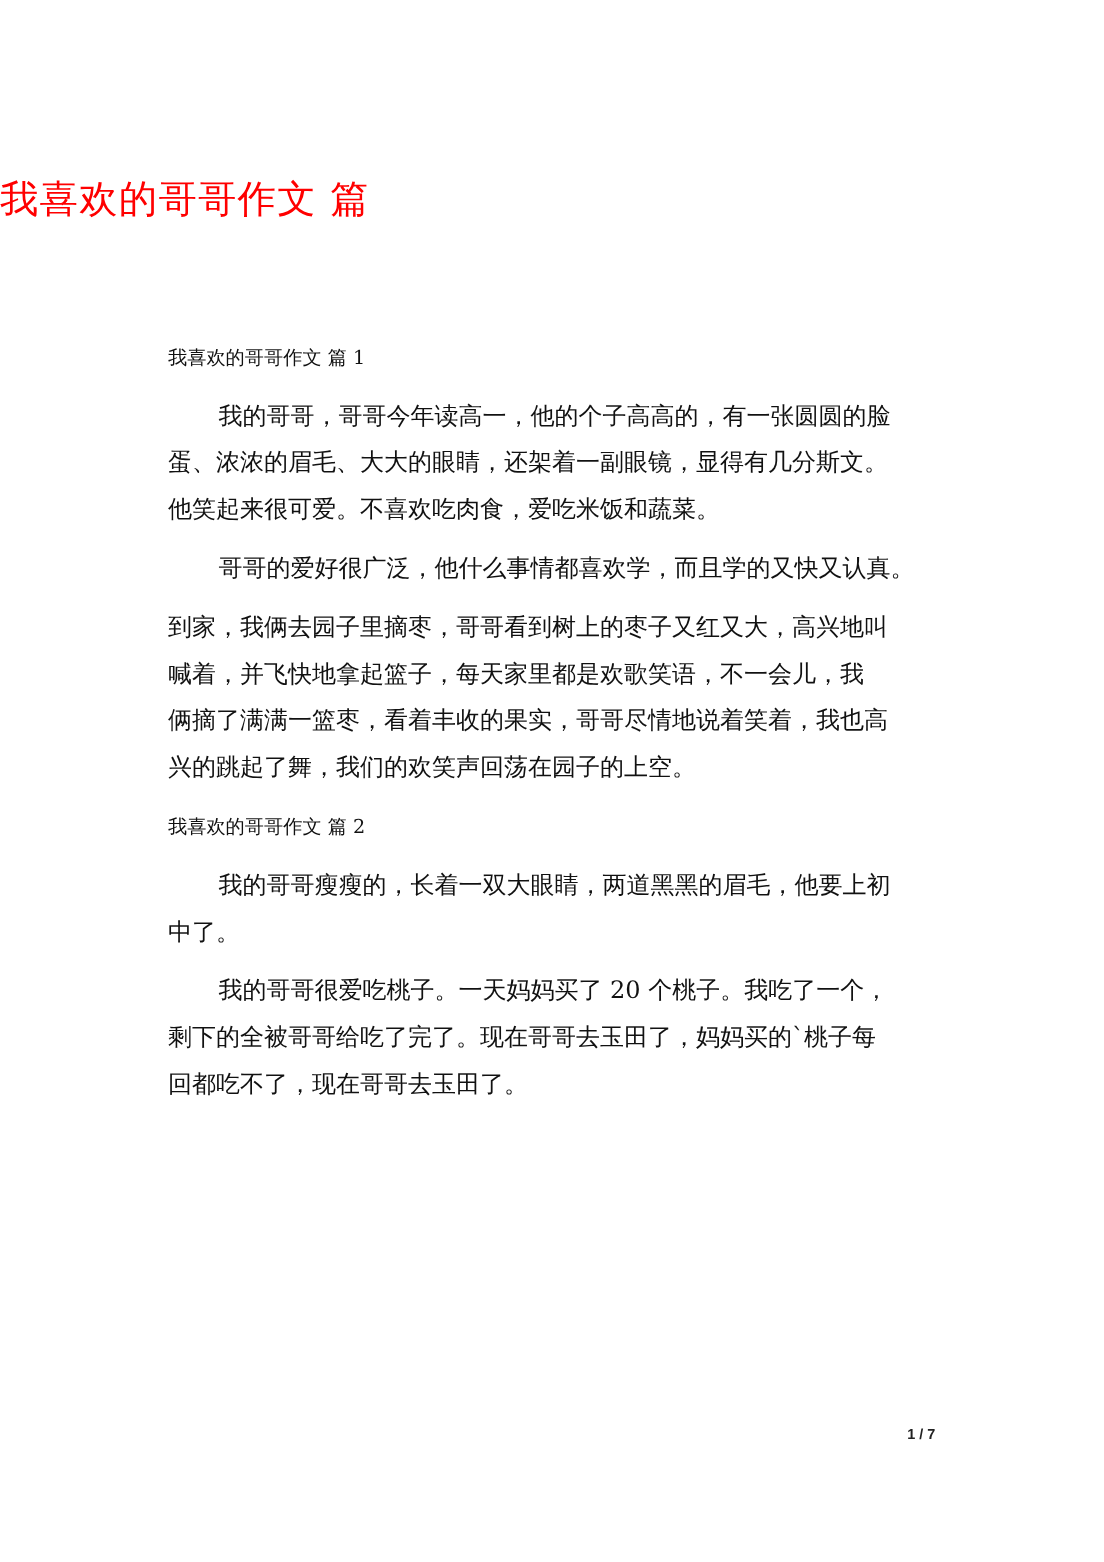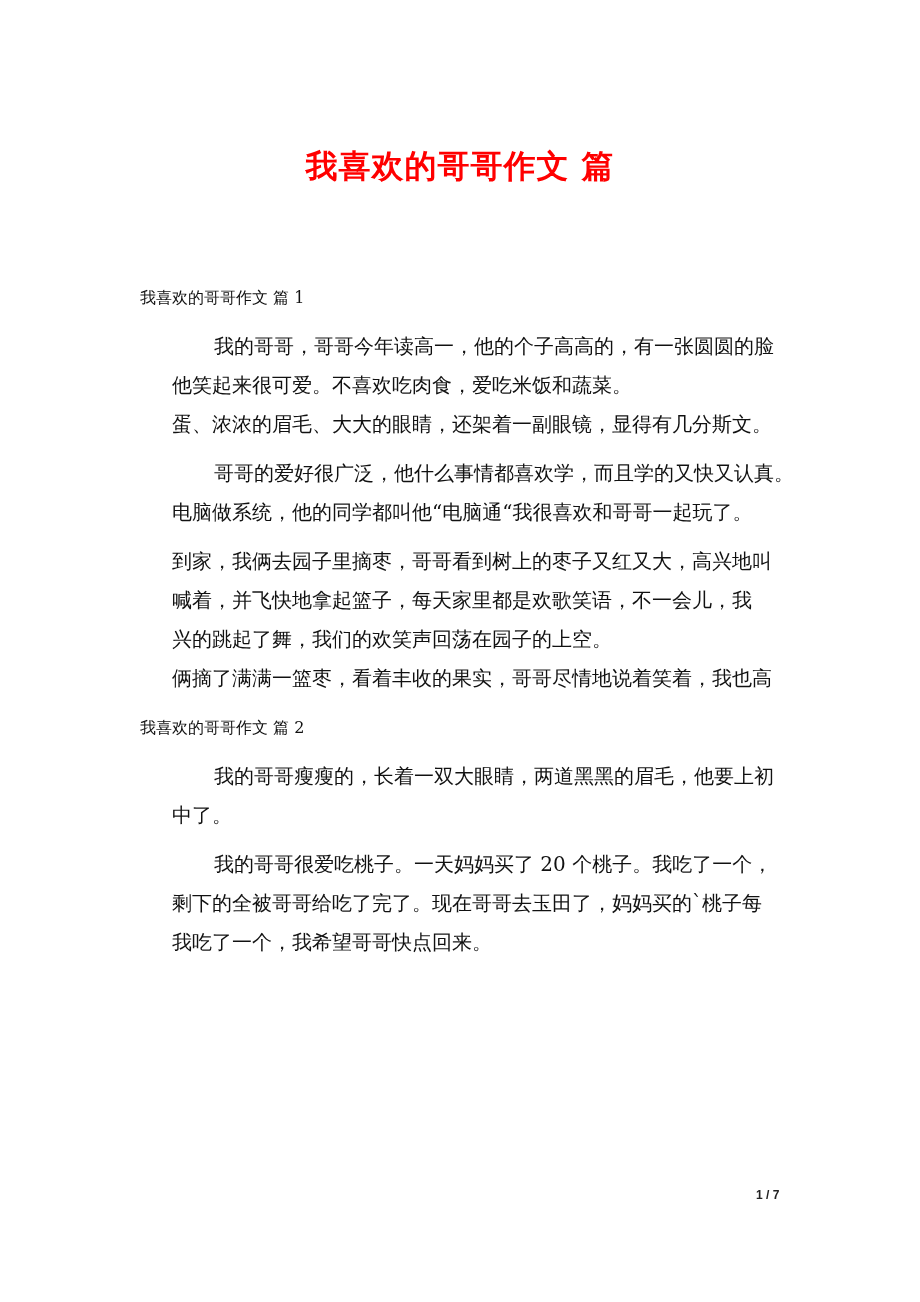--- a/index.html
+++ b/index.html
@@ -20,23 +20,22 @@
       left: 0; top: 0;
       width: 920px;
       height: 1302px;
       background: #ffffff;
     }
     .doc-title {
       position: absolute;
       top: 142px;
       left: 0;
       width: 920px;
-      text-align: center;
       font-size: 32px;
-      font-weight: bold;
+      font-weight: normal;
       color: #ff0000;
       letter-spacing: 1px;
       line-height: 48px;
     }
     .body-text {
       position: absolute;
       left: 140px;
       top: 278px;
       width: 650px;
       font-size: 20px;
@@ -51,21 +50,20 @@
     }
     .paragraph {
       margin: 0;
       margin-bottom: 10px;
     }
     .line {
       display: block;
       white-space: nowrap;
       height: 39px;
       line-height: 39px;
-      margin-left: 32px;
     }
     .indent { padding-left: 42px; }
     .page-number {
       position: absolute;
       left: 756px;
       top: 1188px;
       font-family: "Liberation Sans", sans-serif;
       font-size: 12px;
       font-weight: bold;
       color: #222222;
@@ -79,49 +77,48 @@
 
   <div class="doc-title">我喜欢的哥哥作文 篇</div>
 
   <div class="body-text">
 
     <div>
       <div class="section-heading">我喜欢的哥哥作文  篇 1</div>
 
       <div class="paragraph">
         <span class="line indent">我的哥哥，哥哥今年读高一，他的个子高高的，有一张圆圆的脸</span>
+        <span class="line">蛋、浓浓的眉毛、大大的眼睛，还架着一副眼镜，显得有几分斯文。</span>
         <span class="line">他笑起来很可爱。不喜欢吃肉食，爱吃米饭和蔬菜。</span>
-        <span class="line">蛋、浓浓的眉毛、大大的眼睛，还架着一副眼镜，显得有几分斯文。</span>
       </div>
 
       <div class="paragraph">
         <span class="line indent">哥哥的爱好很广泛，他什么事情都喜欢学，而且学的又快又认真。</span>
-        <span class="line">电脑做系统，他的同学都叫他“电脑通“我很喜欢和哥哥一起玩了。</span>
       </div>
 
       <div class="paragraph">
         <span class="line">到家，我俩去园子里摘枣，哥哥看到树上的枣子又红又大，高兴地叫</span>
         <span class="line">喊着，并飞快地拿起篮子，每天家里都是欢歌笑语，不一会儿，我</span>
+        <span class="line">俩摘了满满一篮枣，看着丰收的果实，哥哥尽情地说着笑着，我也高</span>
         <span class="line">兴的跳起了舞，我们的欢笑声回荡在园子的上空。</span>
-        <span class="line">俩摘了满满一篮枣，看着丰收的果实，哥哥尽情地说着笑着，我也高</span>
       </div>
     </div>
 
     <div>
       <div class="section-heading">我喜欢的哥哥作文  篇 2</div>
 
       <div class="paragraph">
         <span class="line indent">我的哥哥瘦瘦的，长着一双大眼睛，两道黑黑的眉毛，他要上初</span>
         <span class="line">中了。</span>
       </div>
 
       <div class="paragraph">
         <span class="line indent">我的哥哥很爱吃桃子。一天妈妈买了 20 个桃子。我吃了一个，</span>
         <span class="line">剩下的全被哥哥给吃了完了。现在哥哥去玉田了，妈妈买的`桃子每</span>
-        <span class="line">我吃了一个，我希望哥哥快点回来。</span>
+        <span class="line">回都吃不了，现在哥哥去玉田了。</span>
       </div>
     </div>
 
   </div>
 
   <div class="page-number">1 / 7</div>
 
 </div>
 
 </body></html>

